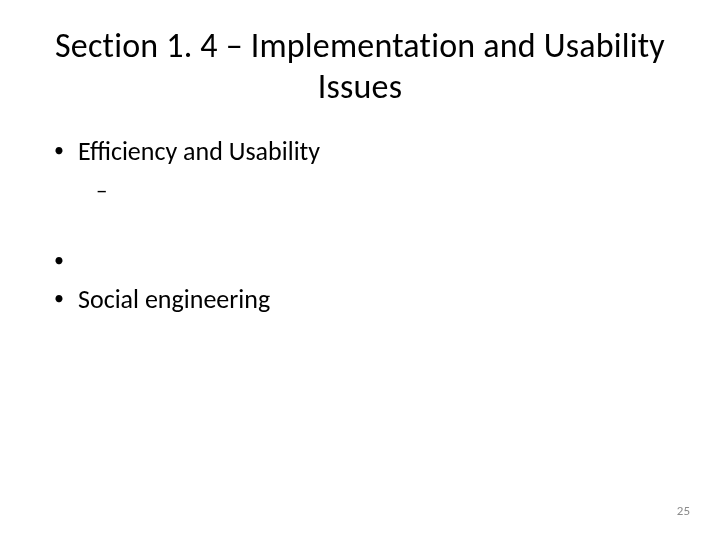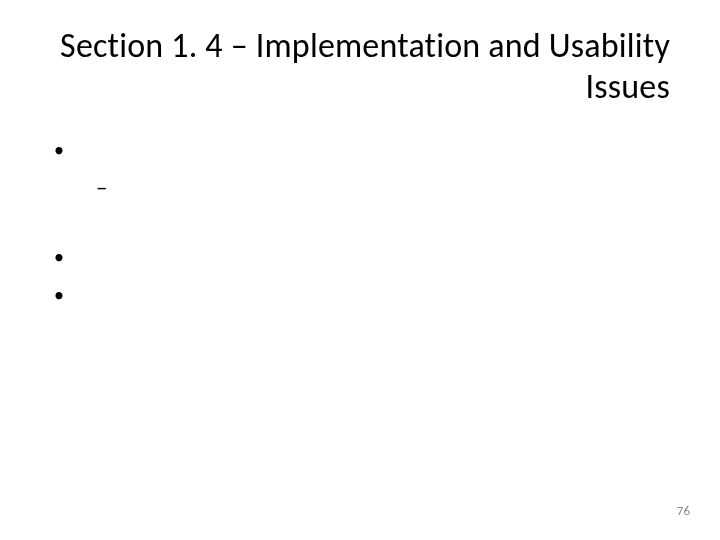--- a/index.html
+++ b/index.html
@@ -16,21 +16,21 @@
       position: relative;
       overflow: hidden;
     }
     .slide {
       width: 100%;
       height: 100%;
       padding: 20px 50px 30px 50px;
       position: relative;
     }
     .title {
-      text-align: right;
+      text-align: center;
       font-size: 34px;
       font-weight: 400;
       line-height: 1.2;
       margin-top: 6px;
       margin-bottom: 26px;
       letter-spacing: 0.2px;
     }
     .content {
       padding-left: 4px;
     }
@@ -74,33 +74,35 @@
 <body>
 
 <div class="slide">
 
   <h1 class="title">Section 1. 4 – Implementation and Usability Issues</h1>
 
   <div class="content">
 
     <div class="bullet-l1">
       <span class="marker">•</span>
+      <span>Efficiency and Usability</span>
     </div>
 
     <div class="bullet-l2">
       <span class="marker">–</span>
     </div>
 
     <div class="spacer"></div>
 
     <div class="bullet-l1">
       <span class="marker">•</span>
     </div>
 
     <div class="bullet-l1">
       <span class="marker">•</span>
+      <span>Social engineering</span>
     </div>
 
   </div>
 
-  <div class="page-number">76</div>
+  <div class="page-number">25</div>
 
 </div>
 
 </body></html>

